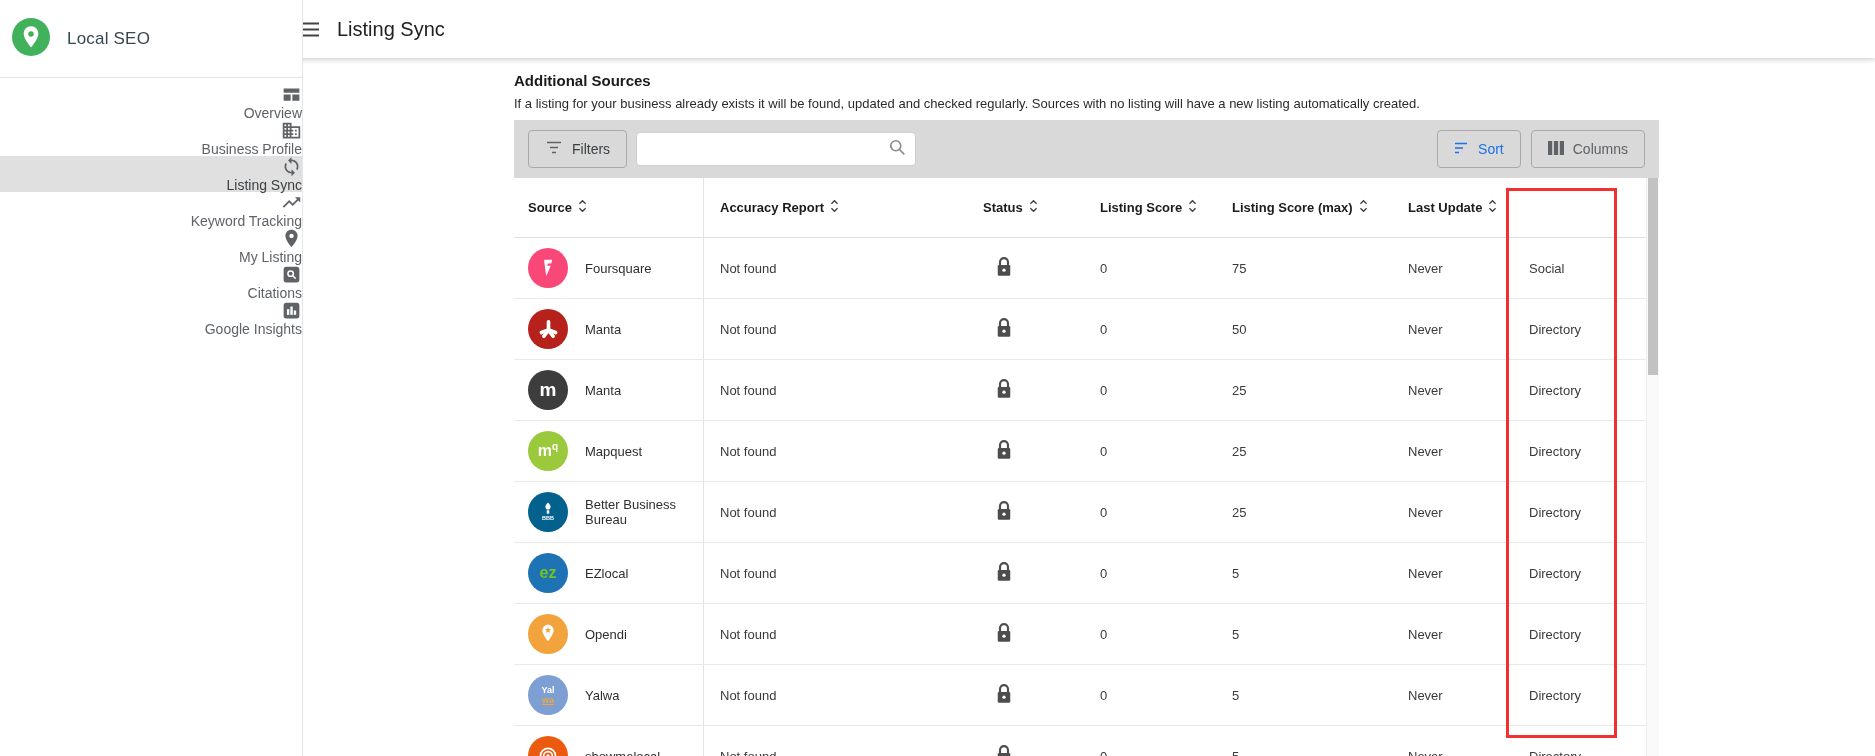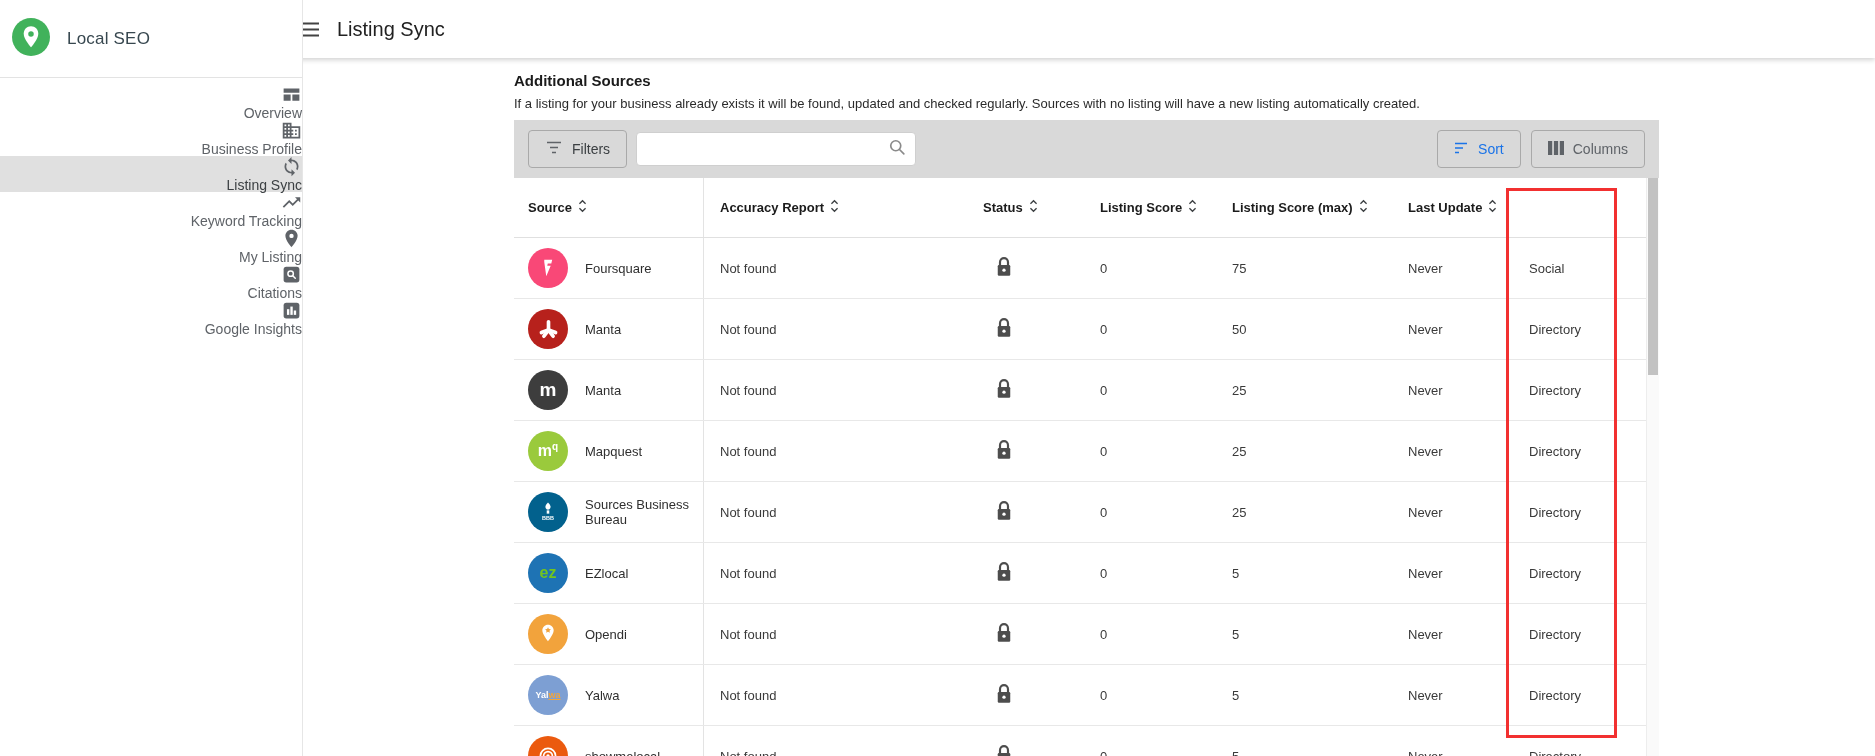--- a/index.html
+++ b/index.html
@@ -323,21 +323,21 @@
   </div>
         <div class="tr">
     <div class="td td-source">
       <span class="src-icon" style="background: rgb(2, 97, 141);">
               <svg width="22" height="24" viewBox="0 0 24 26">
                 <path d="M12 2.5c1.9 1.7 2.8 3.3 2.8 4.9 0 1.8-1.2 3.1-2.8 3.1S9.2 9.2 9.2 7.4c0-1.6.9-3.2 2.8-4.9z" fill="#fff"></path>
                 <rect x="10.6" y="11.2" width="2.8" height="3.6" fill="#fff"></rect>
                 <text x="12" y="21.5" font-size="6" font-weight="bold" fill="#fff" text-anchor="middle">BBB</text>
               </svg>
             </span>
-      <span class="src-name">Sources Business Bureau</span>
+      <span class="src-name">Better Business Bureau</span>
     </div>
     <div class="td">Not found</div>
     <div class="td td-status">
             <span><svg width="20" height="24" viewBox="0 0 24 28">
                 <path d="M7.2 12V8.2a4.8 4.8 0 0 1 9.6 0V12" fill="none" stroke="#4d4d4d" stroke-width="2.6"></path>
                 <rect x="4.5" y="11.5" width="15" height="13" rx="1.5" fill="#4d4d4d"></rect>
                 <circle cx="12" cy="17.8" r="2" fill="#fff"></circle>
               </svg></span>
           </div>
     <div class="td">0</div>
@@ -383,21 +383,21 @@
                 <circle cx="12" cy="17.8" r="2" fill="#fff"></circle>
               </svg></span>
           </div>
     <div class="td">0</div>
     <div class="td">5</div>
     <div class="td">Never</div>
     <div class="td">Directory</div>
   </div>
         <div class="tr">
     <div class="td td-source">
-      <span class="src-icon" style="background: rgb(125, 159, 211);">
+      <span class="src-icon" style="background: rgb(125, 159, 211); flex-direction: column;">
               <span style="color:#ffffff;font-size:9px;font-weight:700;">Yal</span>
               <span style="color:#f2a63a;font-size:9px;font-weight:700;text-decoration:underline;">wa</span>
             </span>
       <span class="src-name">Yalwa</span>
     </div>
     <div class="td">Not found</div>
     <div class="td td-status">
             <span><svg width="20" height="24" viewBox="0 0 24 28">
                 <path d="M7.2 12V8.2a4.8 4.8 0 0 1 9.6 0V12" fill="none" stroke="#4d4d4d" stroke-width="2.6"></path>
                 <rect x="4.5" y="11.5" width="15" height="13" rx="1.5" fill="#4d4d4d"></rect>

